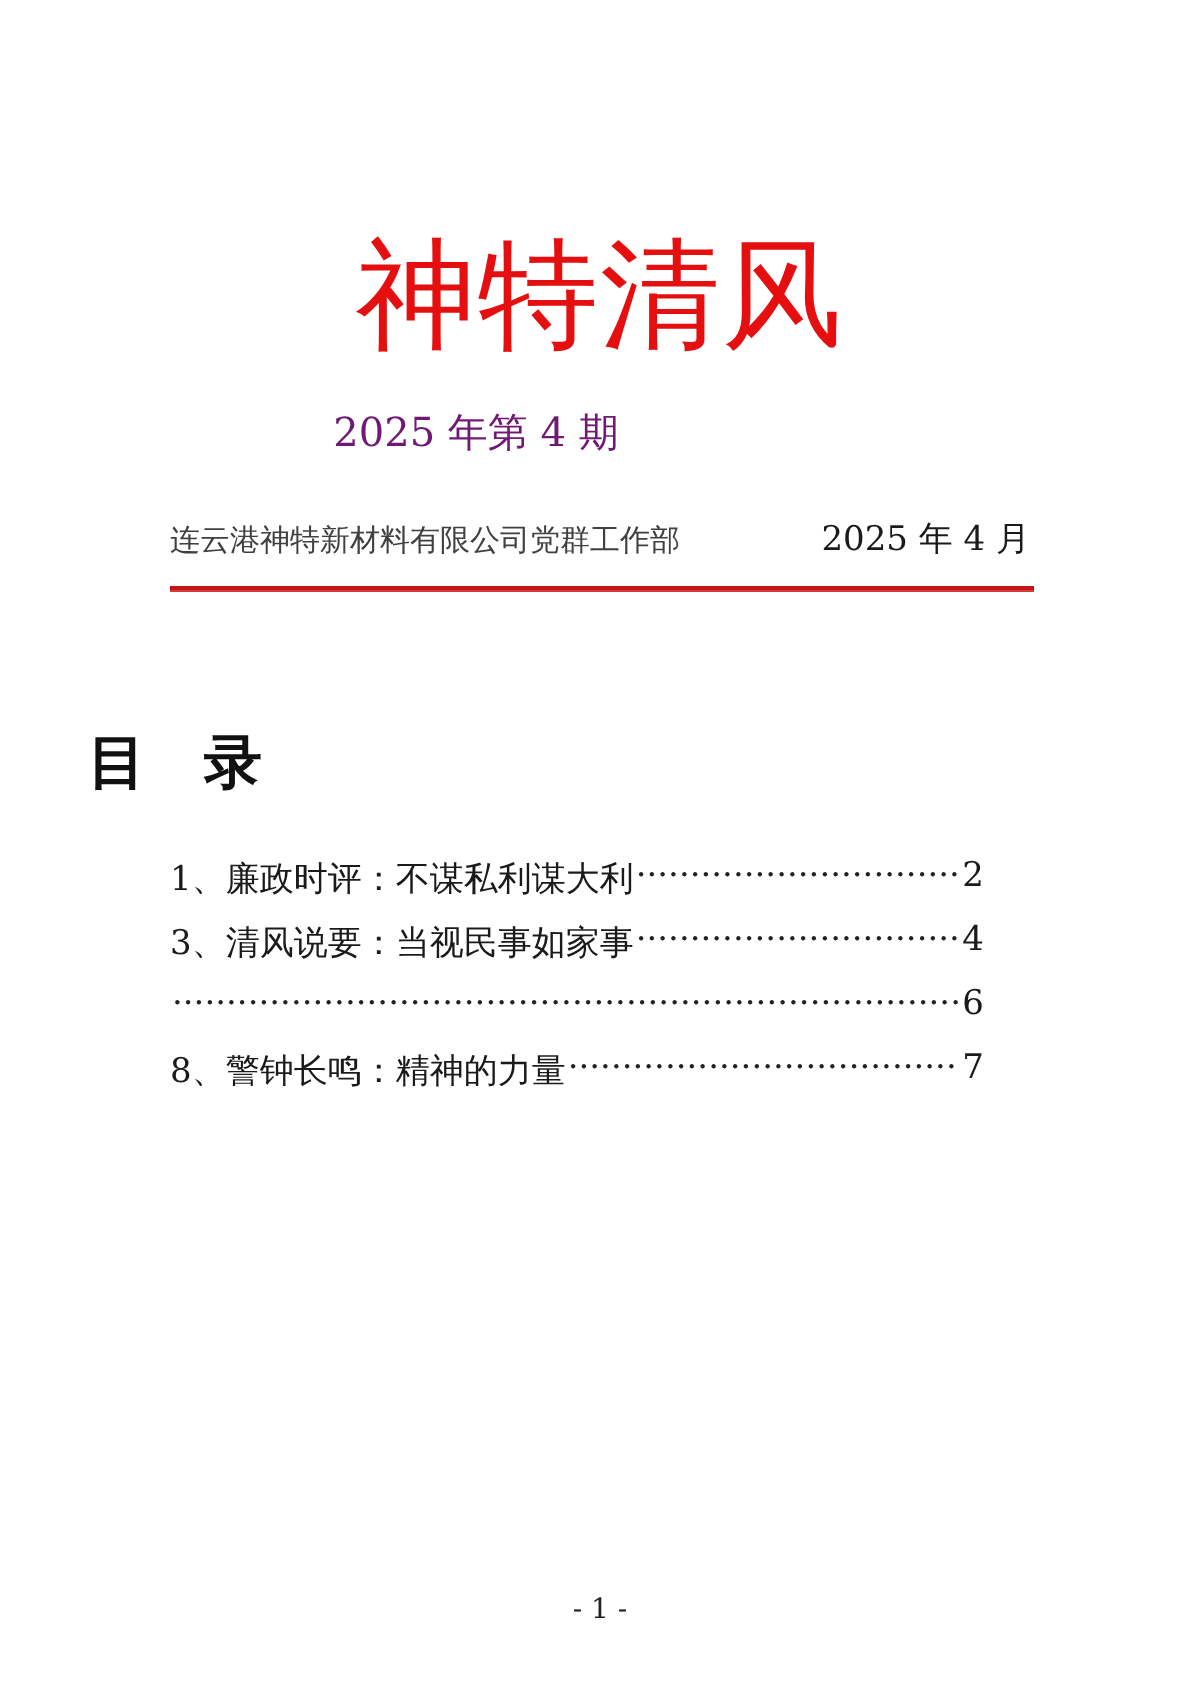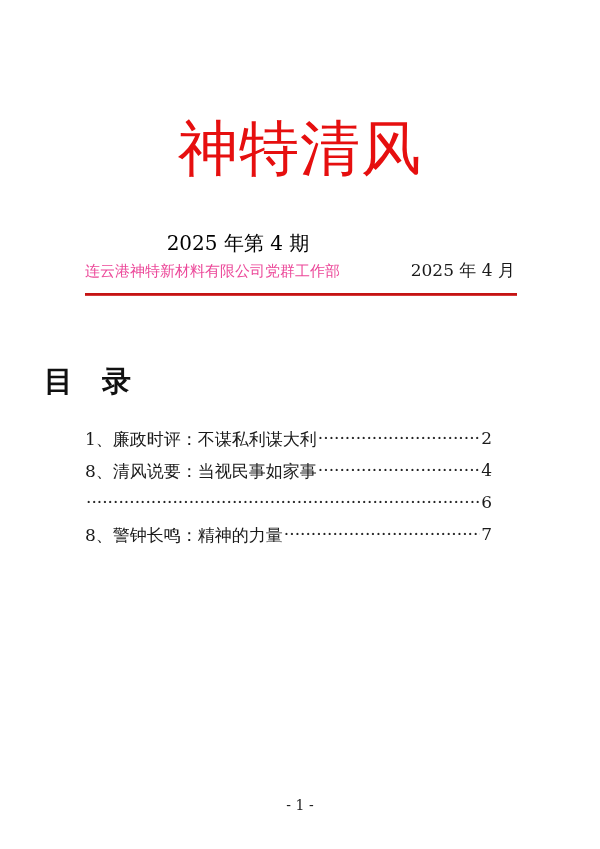--- a/index.html
+++ b/index.html
@@ -25,41 +25,41 @@
     text-align: center;
     font-size: 60px;
     line-height: 74px;
     font-weight: 400;
     color: #e60f0f;
     letter-spacing: 1px;
     white-space: nowrap;
   }
   .issue-line {
     position: absolute;
-    top: 219px;
+    top: 192px;
     left: 0;
     width: 476px;
     text-align: center;
     font-size: 20px;
     line-height: 26px;
-    color: #000000;
+    color: #701a75;
   }
   .pub-row {
     position: absolute;
     top: 249px;
     left: 85px;
     width: 430px;
     display: flex;
     justify-content: space-between;
     align-items: baseline;
   }
   .publisher {
     font-size: 15px;
     line-height: 20px;
-    color: #ec4899;
+    color: #404040;
     white-space: nowrap;
   }
   .pub-date {
     font-size: 17px;
     line-height: 20px;
     color: #1a1a1a;
     white-space: nowrap;
   }
   .red-rule {
     position: absolute;
@@ -142,21 +142,21 @@
 
   <div class="toc-list">
 
     <div class="toc-item">
       <span class="toc-text">1、廉政时评：不谋私利谋大利</span>
       <span class="toc-leader">····································································································</span>
       <span class="toc-page">2</span>
     </div>
 
     <div class="toc-item">
-      <span class="toc-text">8、清风说要：当视民事如家事</span>
+      <span class="toc-text">3、清风说要：当视民事如家事</span>
       <span class="toc-leader">····································································································</span>
       <span class="toc-page">4</span>
     </div>
 
     <div class="toc-item">
       <span class="toc-leader">····································································································</span>
       <span class="toc-page">6</span>
     </div>
 
     <div class="toc-item">

